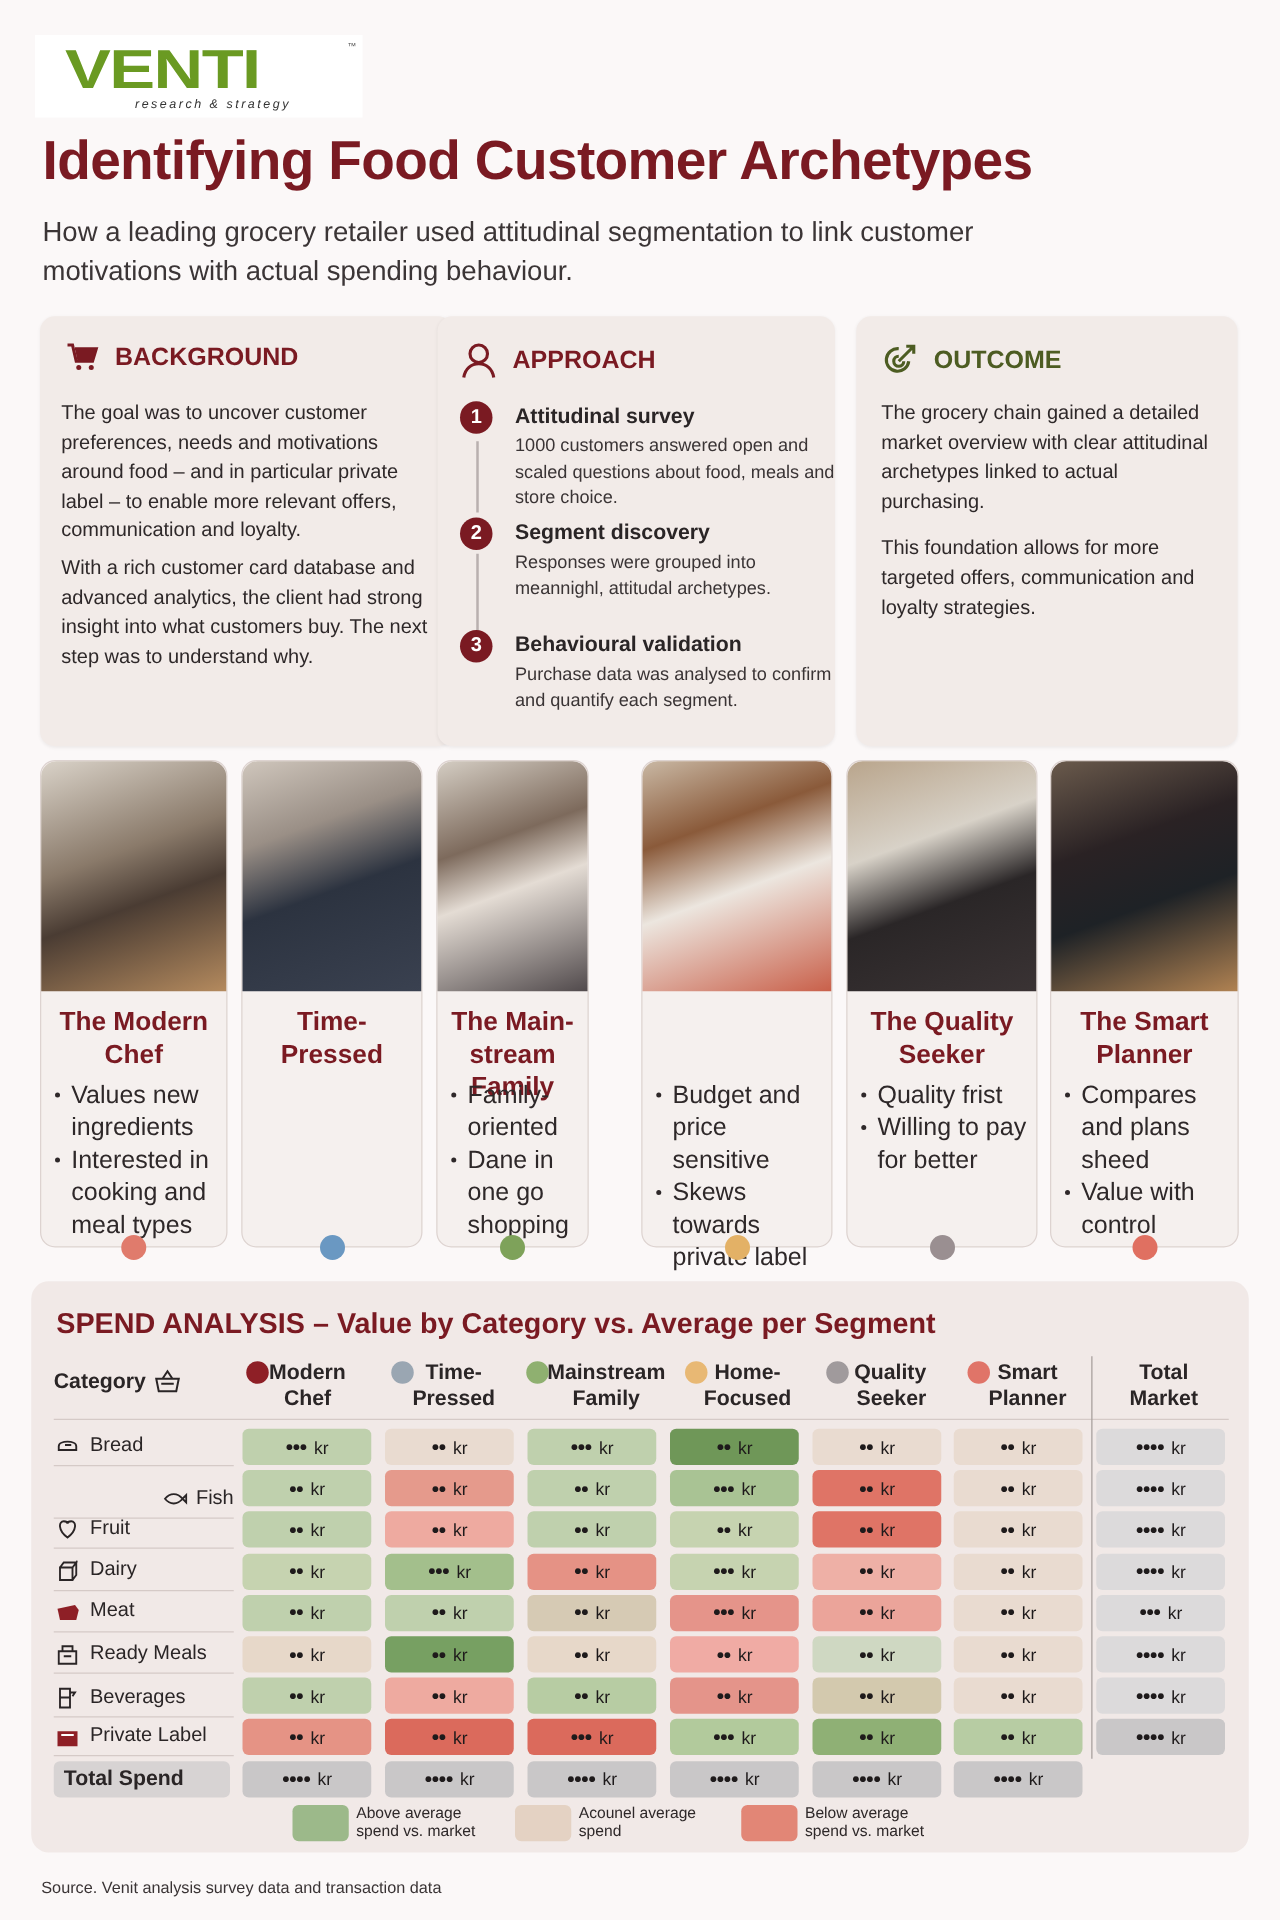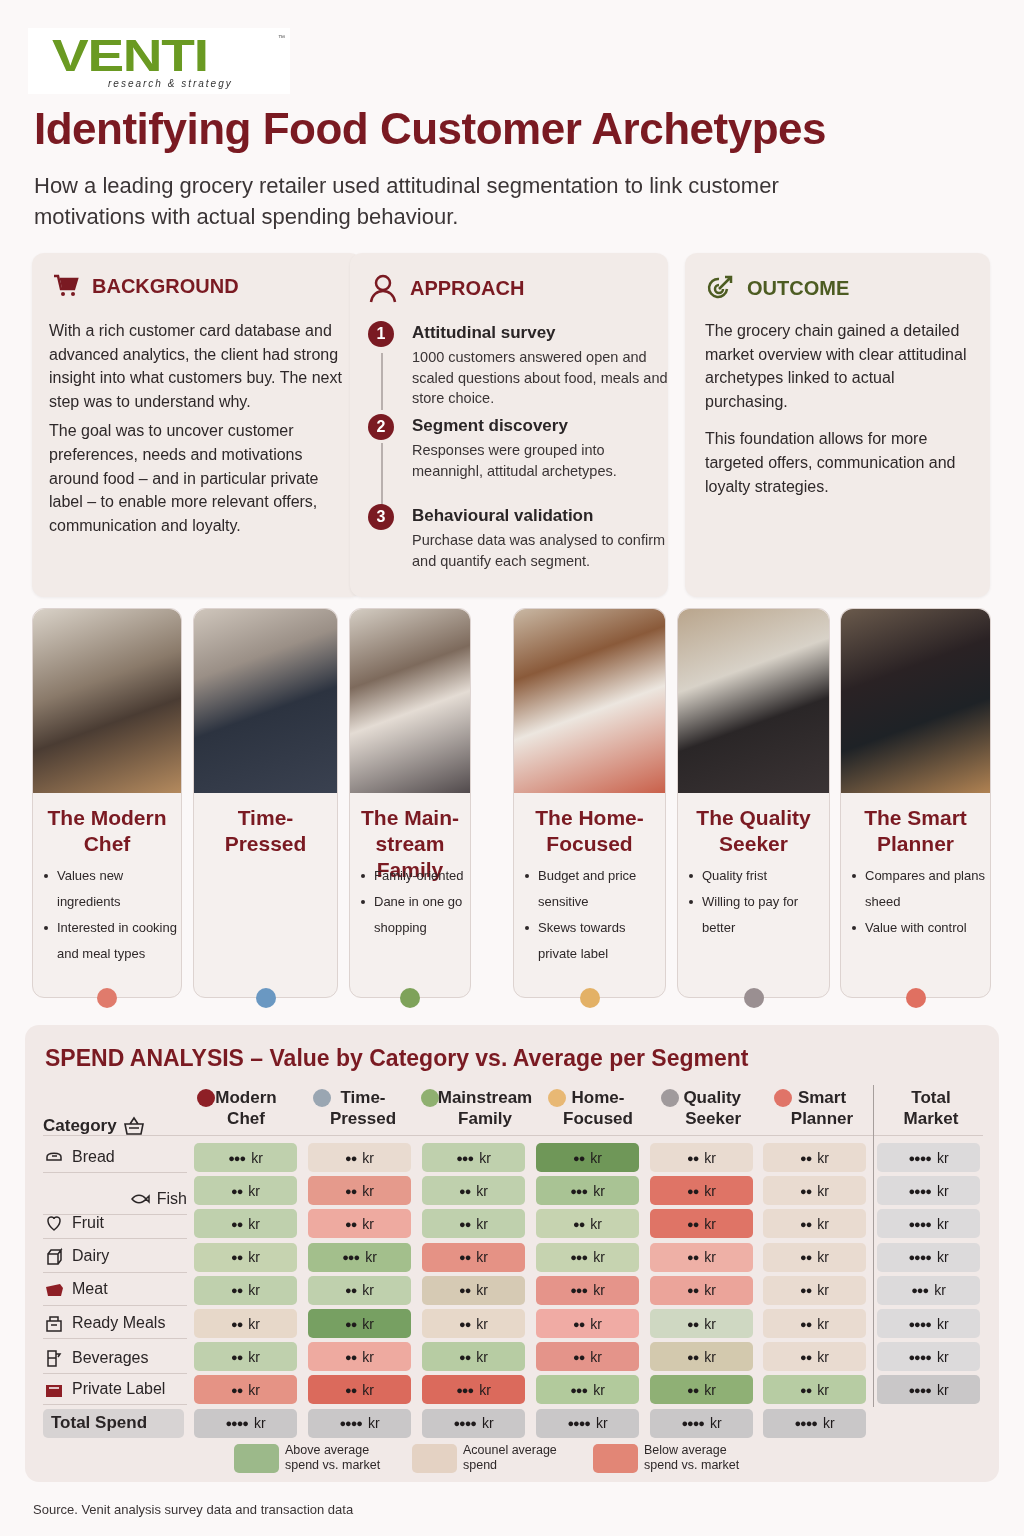--- a/index.html
+++ b/index.html
@@ -28,30 +28,30 @@
 
   .step { position: absolute; left: 18px; }
   .step-num { position: absolute; left: 0; top: 0; width: 26px; height: 26px; border-radius: 50%; background: #7a1a22; color: #fff; font-weight: bold; font-size: 16px; text-align: center; line-height: 26px; }
   .step-title { position: absolute; left: 44px; top: 2px; font-size: 17px; font-weight: bold; color: #2a2526; white-space: nowrap; }
   .step-text { position: absolute; left: 44px; top: 26px; width: 260px; font-size: 14.5px; line-height: 20.5px; color: #3a3435; }
   .step-line { position: absolute; left: 31px; width: 2px; background: #b9b0ae; }
 
   .card { position: absolute; top: 608px; height: 390px; background: #f5f0ee; border: 1px solid #ddd3d0; border-radius: 12px; overflow: visible; }
   .card-photo { position: absolute; left: 0; top: 0; right: 0; height: 184px; border-radius: 12px 12px 0 0; overflow: hidden; }
   .card-title { position: absolute; left: 4px; right: 4px; top: 196px; text-align: center; font-size: 21px; font-weight: bold; color: #7a1a22; line-height: 26px; }
-  .card-list { position: absolute; left: 10px; right: 4px; top: 254px; list-style: none; font-size: 13px; line-height: 26px; color: #2e2829; }
+  .card-list { position: absolute; left: 10px; right: 4px; top: 254px; list-style: none; font-size: 20px; line-height: 26px; color: #2e2829; }
   .card-list li { position: relative; padding-left: 14px; }
   .card-list li::before { content: ""; position: absolute; left: 1px; top: 11px; width: 4px; height: 4px; border-radius: 50%; background: #2e2829; }
   .card-dot { position: absolute; bottom: -11px; left: 50%; margin-left: -10px; width: 20px; height: 20px; border-radius: 50%; }
 
   .spend { position: absolute; left: 25px; top: 1025px; width: 974px; height: 457px; background: #f1e9e7; border-radius: 14px; }
   .spend-title { position: absolute; left: 20px; top: 20px; font-size: 23px; font-weight: bold; color: #7a1a22; white-space: nowrap; }
   .col-head { position: absolute; top: 62px; font-size: 17px; font-weight: bold; color: #2a2526; line-height: 21px; text-align: center; }
   .col-head .dot { position: absolute; left: -14px; top: 2px; width: 18px; height: 18px; border-radius: 50%; }
-  .cat-head { position: absolute; left: 18px; top: 70px; font-size: 17px; font-weight: bold; display: flex; align-items: center; gap: 6px; margin-top: 21px; }
+  .cat-head { position: absolute; left: 18px; top: 70px; font-size: 17px; font-weight: bold; display: flex; align-items: center; gap: 6px; }
   .head-rule { position: absolute; left: 18px; top: 110px; width: 940px; height: 1px; background: #d5cac7; }
   .vsep { position: absolute; left: 848px; top: 60px; width: 1px; height: 322px; background: #a69e9c; }
 
   .row-label { position: absolute; left: 18px; width: 144px; height: 32px; display: flex; align-items: center; gap: 7px; font-size: 16px; color: #2a2526; border-bottom: 1px solid #d5cac7; }
   .row-label.total { background: #d7d3d3; border-radius: 5px; border-bottom: none; padding-left: 8px; font-weight: bold; font-size: 17px; width: 141px; height: 29px; }
   .cell { position: absolute; width: 103px; height: 29px; border-radius: 5px; font-size: 14px; color: #1e1a1b; display: flex; align-items: center; justify-content: center; gap: 6px; }
   .cell .dots { letter-spacing: -1px; font-size: 11px; }
 
   .legend { position: absolute; top: 1443px; display: flex; align-items: center; gap: 6px; font-size: 12.5px; line-height: 15px; color: #2e2829; }
   .legend .sw { width: 45px; height: 29px; border-radius: 5px; }
@@ -73,22 +73,22 @@
   <div class="panel-head">
     <svg width="28" height="26" viewBox="0 0 28 26">
       <path d="M2 3h4l3 13h13l3-10H8" fill="none" stroke="#7a1a22" stroke-width="2.5"></path>
       <path d="M8 6h17l-3 10H10z" fill="#7a1a22"></path>
       <circle cx="11" cy="21" r="2" fill="#7a1a22"></circle>
         <circle cx="21" cy="21" r="2" fill="#7a1a22"></circle>
     </svg>
     <span>BACKGROUND</span>
   </div>
   <div class="panel-body">
+    <p>The goal was to uncover customer preferences, needs and motivations around food – and in particular private label – to enable more relevant offers, communication and loyalty.</p>
     <p>With a rich customer card database and advanced analytics, the client had strong insight into what customers buy. The next step was to understand why.</p>
-    <p>The goal was to uncover customer preferences, needs and motivations around food – and in particular private label – to enable more relevant offers, communication and loyalty.</p>
   </div>
 </section>
 
 <section class="panel" style="left:350px;width:318px;">
   <div class="panel-head" style="left:18px;">
     <svg width="30" height="30" viewBox="0 0 30 30">
       <circle cx="15" cy="10" r="7" fill="none" stroke="#7a1a22" stroke-width="2.5"></circle>
       <path d="M3 29c1-7 6-11 12-11s11 4 12 11" fill="none" stroke="#7a1a22" stroke-width="2.5"></path>
     </svg>
     <span>APPROACH</span>
@@ -148,21 +148,20 @@
   <div class="card-title">The Main-stream Family</div>
   <ul class="card-list">
     <li>Family-oriented</li>
     <li>Dane in one go shopping</li>
   </ul>
   <div class="card-dot" style="background:#7ea25a;"></div>
 </div>
 
 <div class="card" style="left:513px;width:153px;">
   <div class="card-photo" style="background:linear-gradient(160deg,#c9b8a4 0%,#8a5a3a 30%,#ece6df 55%,#c9604a 100%);"></div>
-  <div class="card-title">The Home-Focused</div>
   <ul class="card-list">
     <li>Budget and price sensitive</li>
     <li>Skews towards private label</li>
   </ul>
   <div class="card-dot" style="background:#e3b166;"></div>
 </div>
 
 <div class="card" style="left:677px;width:153px;">
   <div class="card-photo" style="background:linear-gradient(160deg,#b9a58c 0%,#d8d2c8 35%,#2a2627 60%,#3a3334 100%);"></div>
   <div class="card-title">The Quality Seeker</div>

